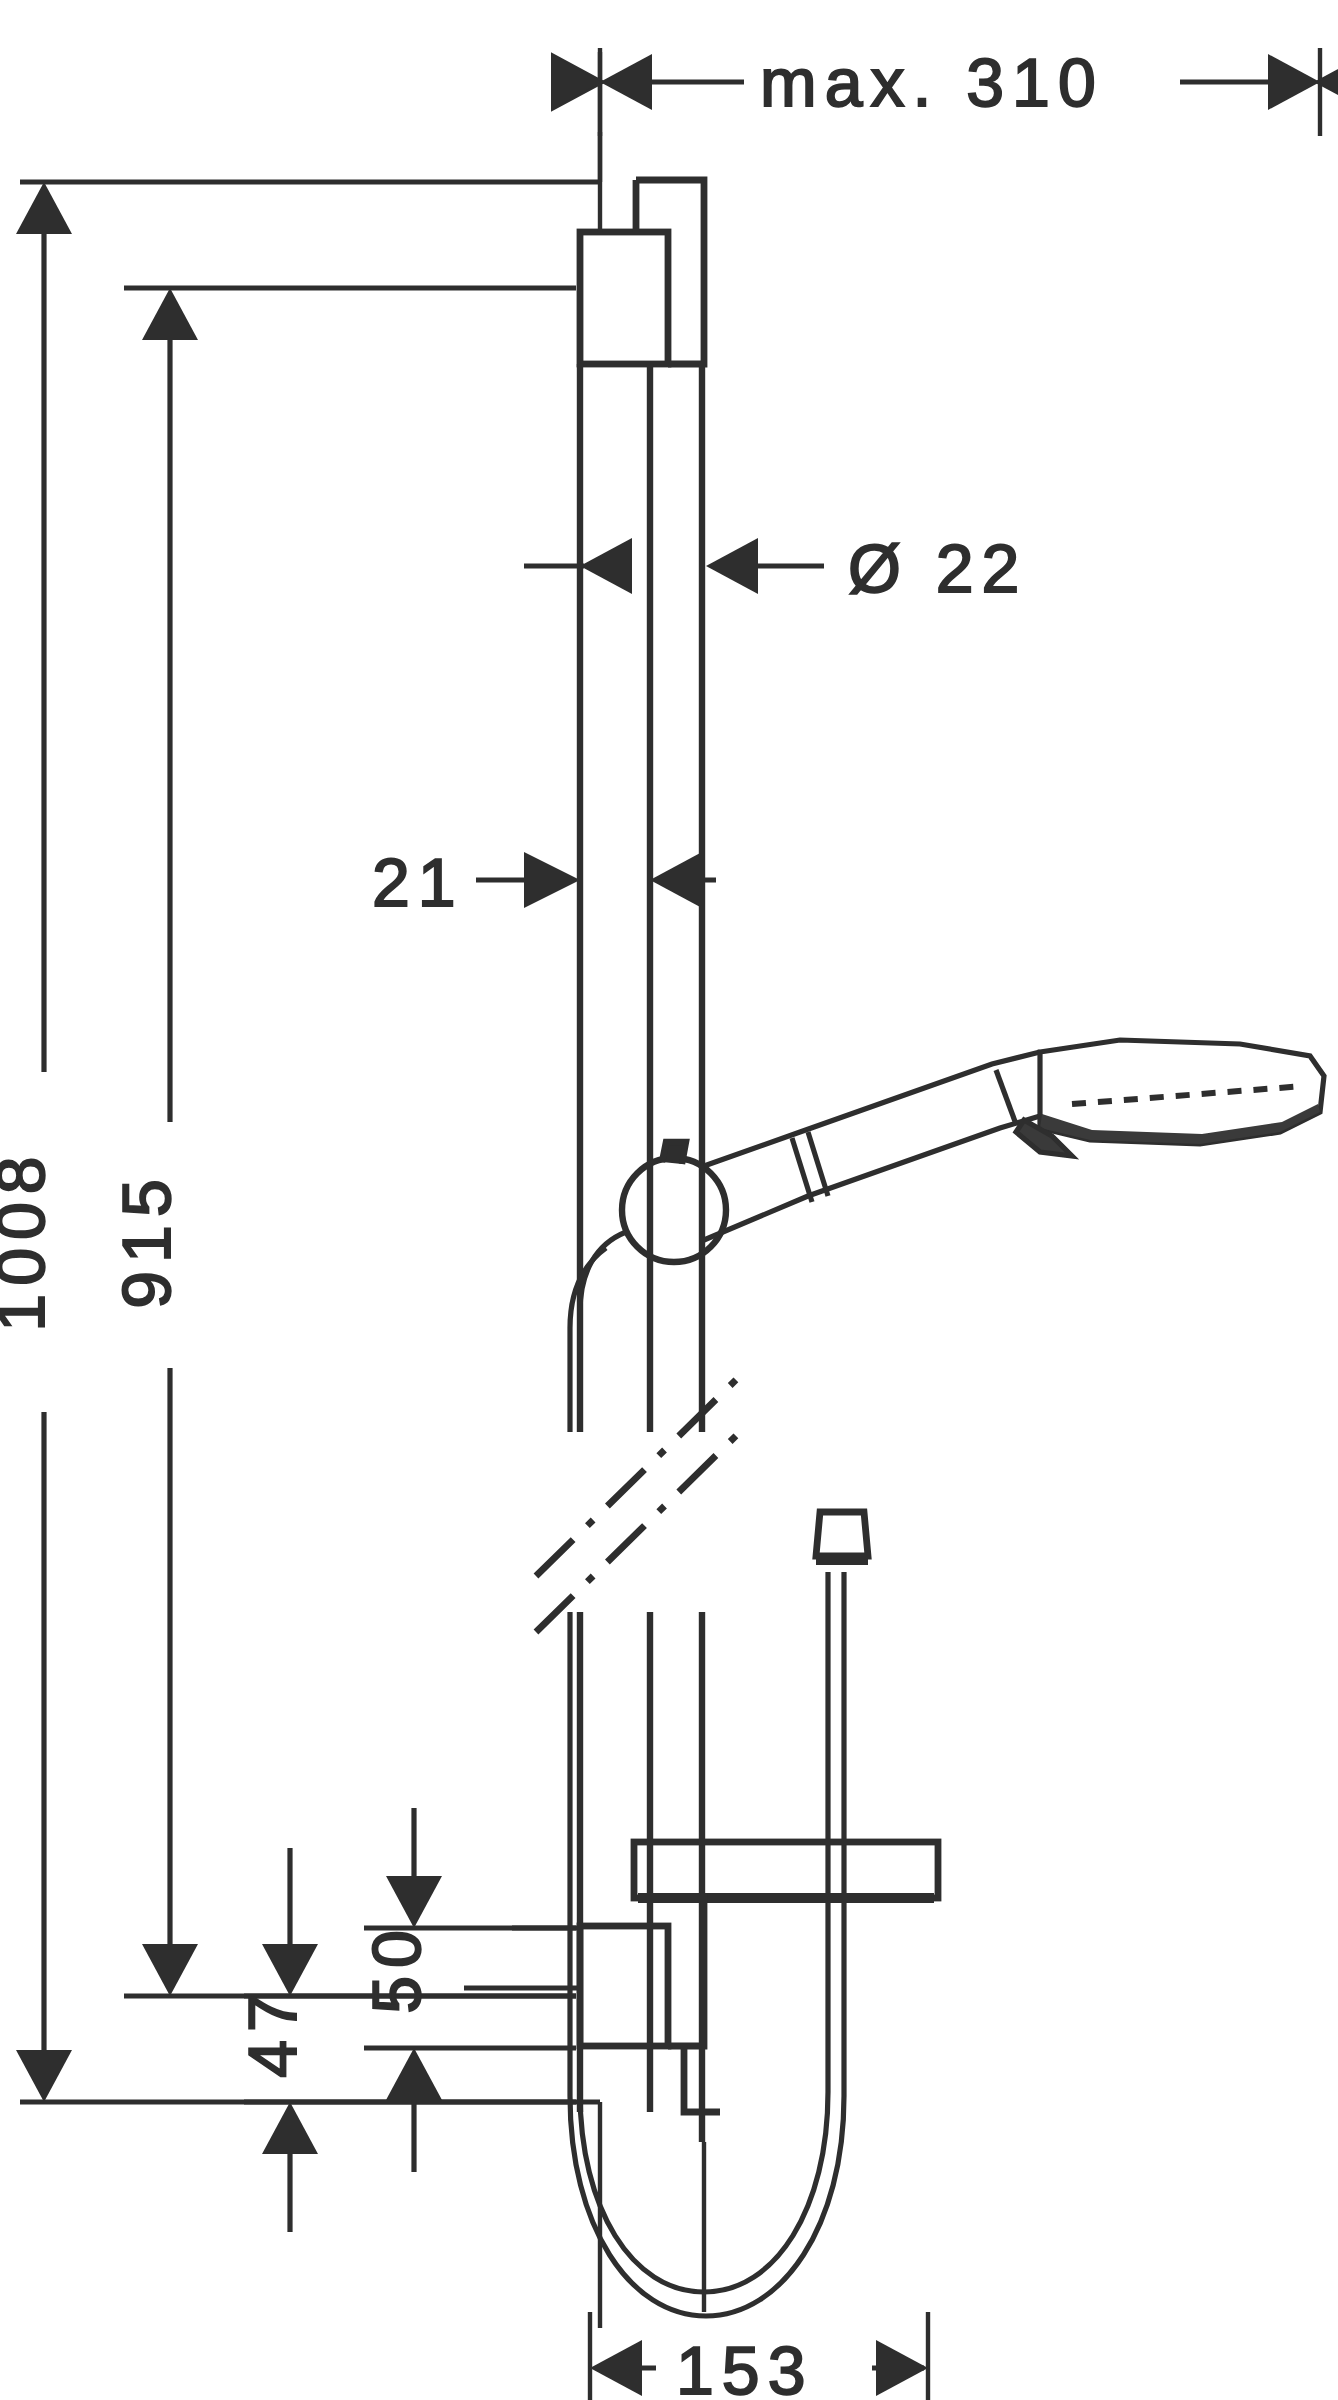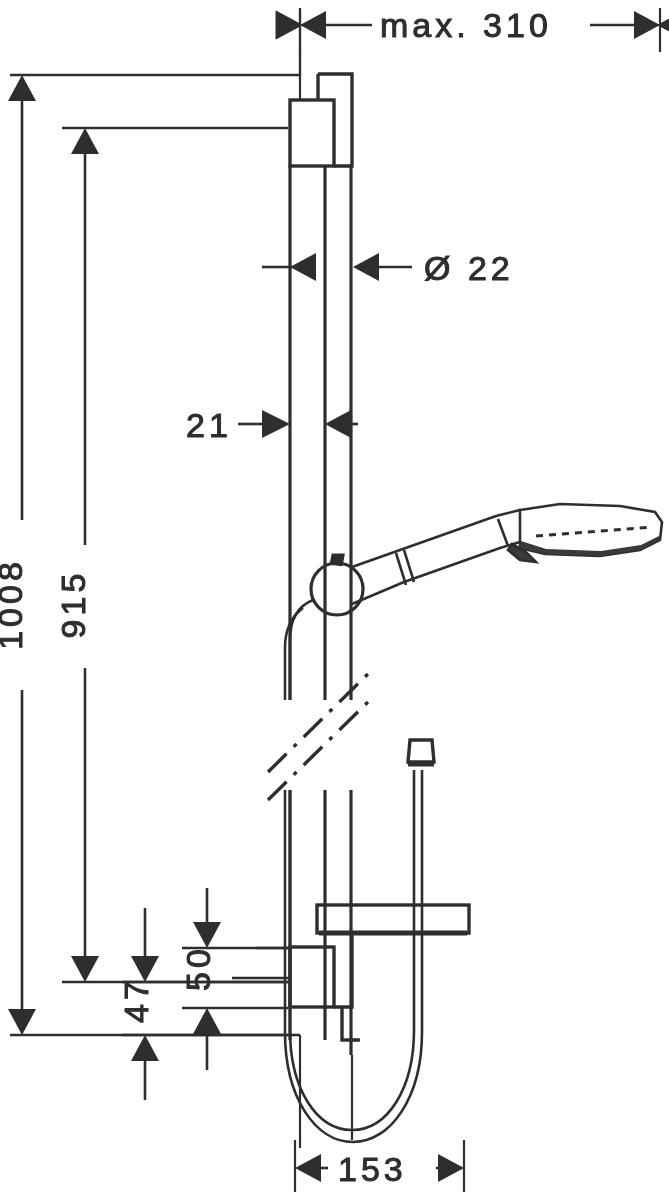--- a/index.html
+++ b/index.html
@@ -1,18 +1,18 @@
 <!DOCTYPE html>
 <html><head>
 <meta charset="utf-8">
 <style>
   html,body{margin:0;padding:0;background:#ffffff;}
   body{width:669px;height:1200px;position:relative;overflow:hidden;
        font-family:"Liberation Sans","DejaVu Sans",sans-serif;}
-  #stage{position:absolute;left:0;top:0;width:669px;height:924px;}
+  #stage{position:absolute;left:0;top:16px;width:669px;height:924px;}
   svg{display:block;}
   .dimtext{font-family:"Liberation Sans","DejaVu Sans",sans-serif;
            font-size:34px;fill:#2e2e2e;letter-spacing:4px;}
 </style>
 </head>
 <body>
 
 <div id="stage">
 <svg width="669" height="1200" viewBox="0 0 669 1200">
 

